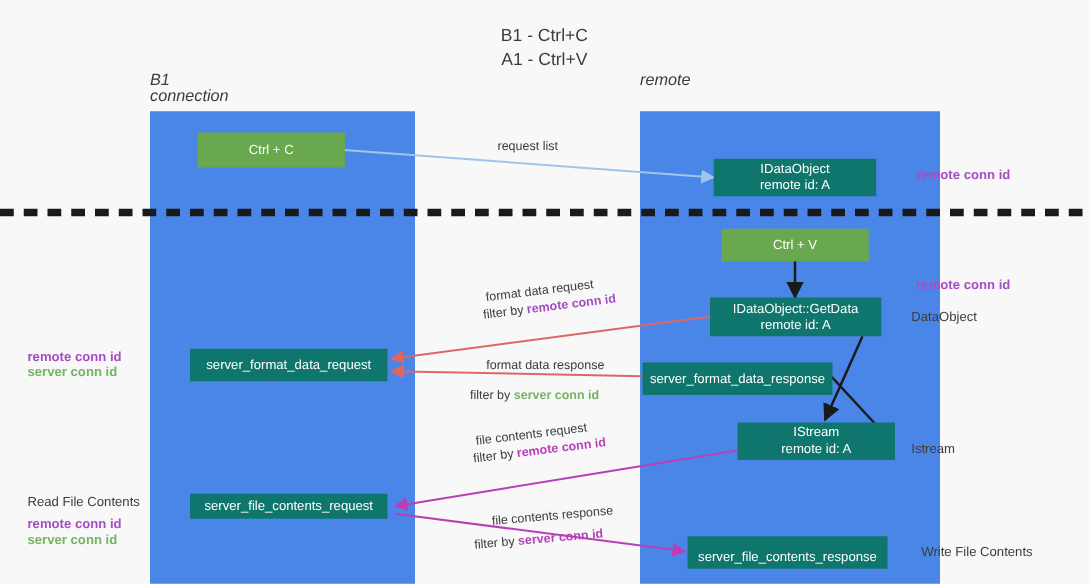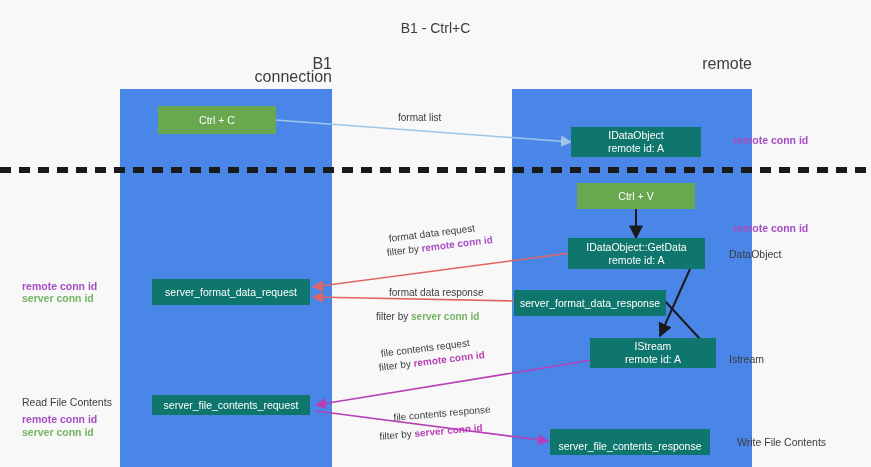--- a/index.html
+++ b/index.html
@@ -28,24 +28,25 @@
     background: #4a86e8;
     top: 78px;
     height: 389px;
   }
   #lane-b1 { left: 120px; width: 212px; }
   #lane-a1 { left: 512px; width: 240px; }
 
   
   .lane-header {
     position: absolute;
-    text-align: right;
-    font-size: 16px;
-    color: #3c3c3c;
-    line-height: 13px;
+    text-align: left;
+    font-size: 13px;
+    color: #3c3c3c;
+    line-height: 13px;
+    font-style: italic;
   }
   #header-b1 { left: 120px; top: 46px; width: 212px; }
   #header-a1 { left: 512px; top: 46px; width: 240px; }
 
   
   #title {
     position: absolute;
     left: 0; top: 8px;
     width: 871px;
     text-align: center;
@@ -104,20 +105,21 @@
   #sep { z-index: 5; }
   svg { overflow: visible; }
 </style>
 </head>
 <body>
 
 <div id="canvas">
 
   <div id="title">
     <div>B1 - Ctrl+C</div>
+    <div>A1 - Ctrl+V</div>
   </div>
 
   <div class="lane" id="lane-b1"></div>
   <div class="lane" id="lane-a1"></div>
 
   <div class="lane-header" id="header-b1">
     <div>B1</div>
     <div>connection</div>
   </div>
   <div class="lane-header" id="header-a1">
@@ -192,21 +194,21 @@
   </div>
 
   <div class="node orange" style="left:152px; top:384px; width:158px; height:20px;">
     <div>server_file_contents_request</div>
   </div>
 
   <div class="node orange" style="left:550px; top:418px; width:160px; height:26px;justify-content:flex-end;">
     <div>server_file_contents_response</div>
   </div>
 
-  <div class="edgelabel" style="left:398px; top:100px;">format list</div>
+  <div class="edgelabel" style="left:398px; top:100px;">request list</div>
 
   <div class="edgelabel" style="left:388px; top:221px; transform:rotate(-7deg); transform-origin:left top;">format data request</div>
   <div class="edgelabel" style="left:386px; top:235px; transform:rotate(-7deg); transform-origin:left top;">
     <span>filter by </span><b class="purple">remote conn id</b>
   </div>
 
   <div class="edgelabel" style="left:389px; top:275px;">format data response</div>
   <div class="edgelabel" style="left:376px; top:299px;">
     <span>filter by </span><b class="green-t">server conn id</b>
   </div>

